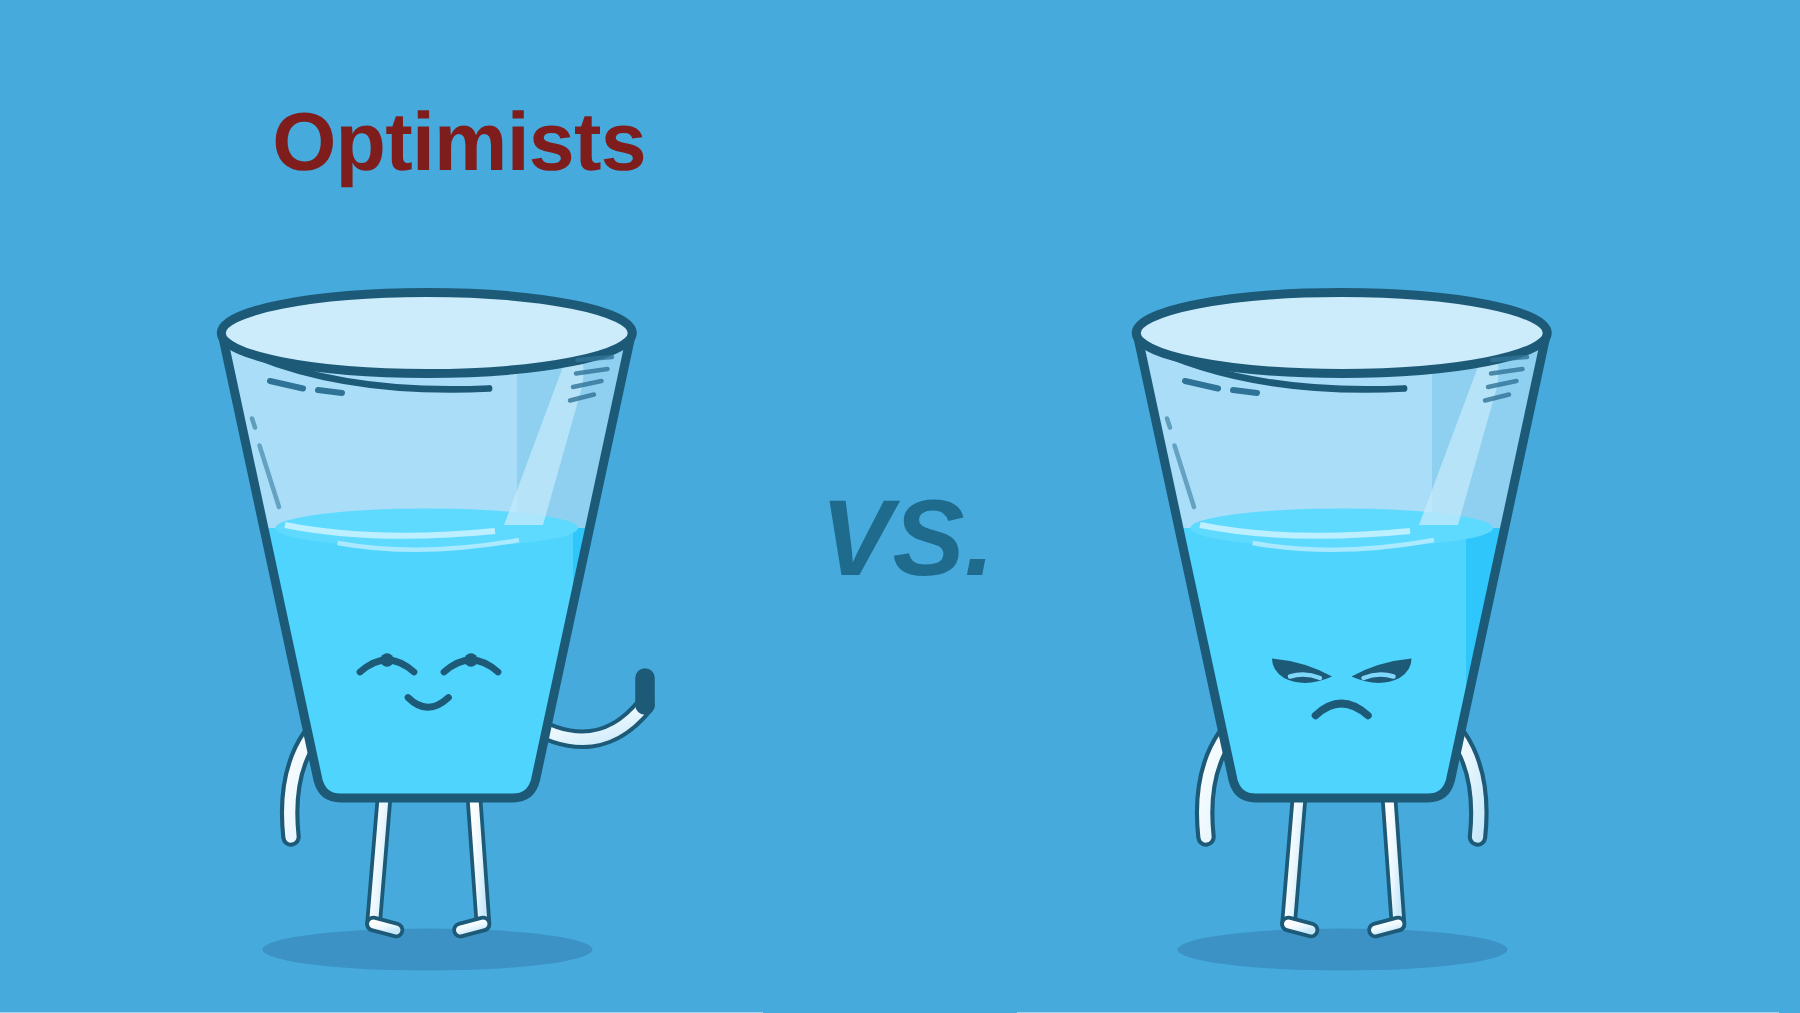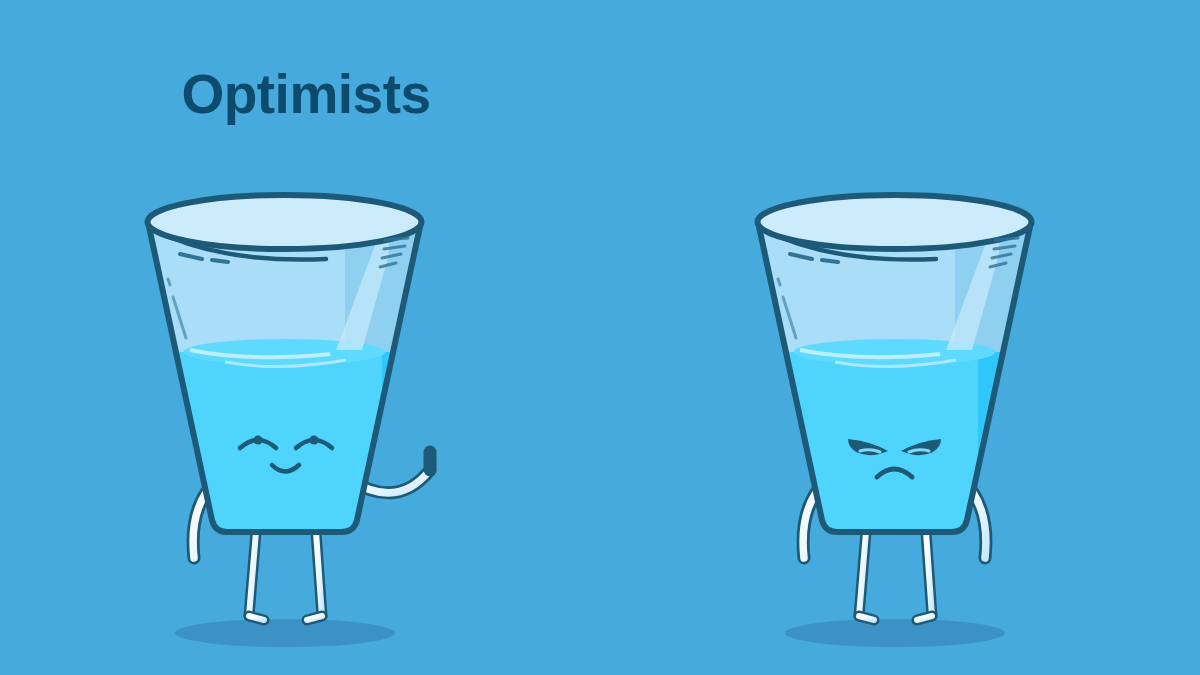--- a/index.html
+++ b/index.html
@@ -22,21 +22,21 @@
   }
   .title {
     position: absolute;
     top: 64px;
     width: 420px;
     text-align: center;
     font-family: "Liberation Sans", sans-serif;
     font-weight: bold;
     font-size: 55px;
     letter-spacing: -0.5px;
-    color: #0c4a6e;
+    color: #7f1d1d;
     line-height: 1.1;
     user-select: none;
   }
   #title-optimists { left: 96px; }
   #title-pessimists { left: 690px; }
 
   .vs {
     position: absolute;
     left: 510px;
     top: 318px;
@@ -62,20 +62,21 @@
 </head>
 <body>
 
 <div id="stage" style="background: rgb(70, 170, 220);">
 
   <div class="bg" style="background: rgb(70, 170, 220);"></div>
 
   <div class="title" id="title-optimists">Optimists</div>
 
 
+  <div class="vs" style="color: rgb(31, 107, 142);">VS.</div>
 
   <div class="figure" id="figure-optimist">
     <svg width="350" height="480" viewBox="0 0 350 480">
       <defs>
         <clipPath id="glassClipL">
           <path d="M 18 42 L 82 340 Q 85 352 97 352 L 212 352 Q 224 352 227 340 L 291 42 Z"></path>
         </clipPath>
         <linearGradient id="emptyGradL" x1="0" y1="0" x2="1" y2="0">
           <stop offset="0%" stop-color="#a9ddf8"></stop>
           <stop offset="72%" stop-color="#a9ddf8"></stop>

